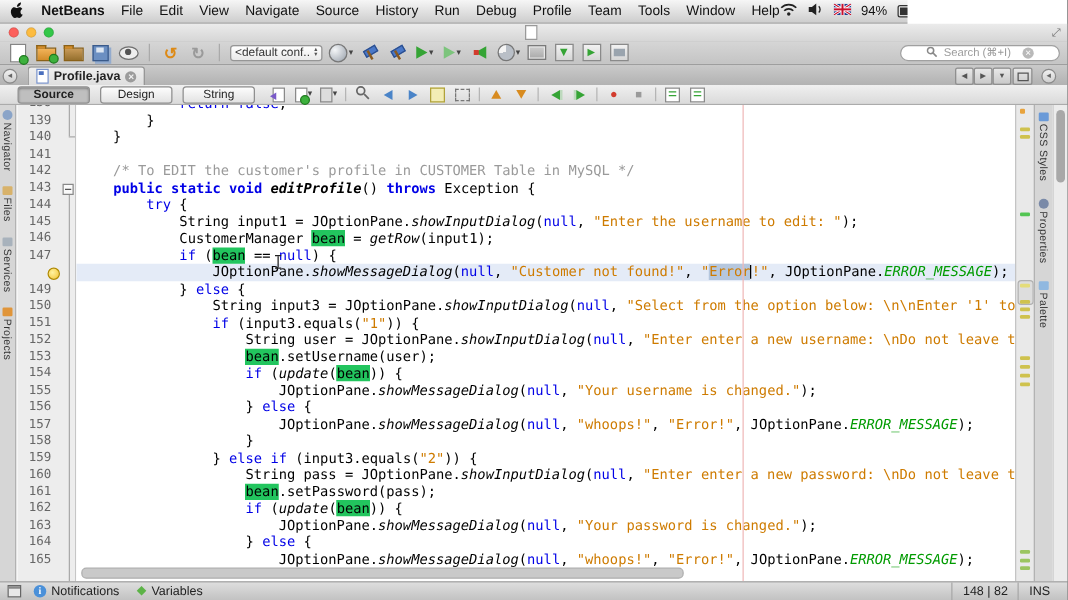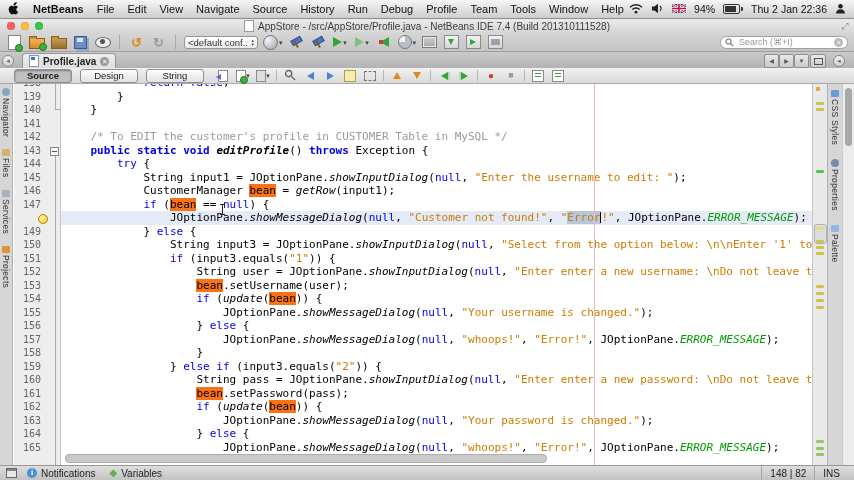--- a/index.html
+++ b/index.html
@@ -1,19 +1,19 @@
 <!DOCTYPE html>
 <html><head>
 <meta charset="utf-8">
 <style>
   html,body{margin:0;padding:0;background:#444;}
   .screen{position:relative;width:854px;height:480px;overflow:hidden;background:#fff;
     font-family:"Liberation Sans",sans-serif;-webkit-font-smoothing:antialiased;}
   
-  .menubar{position:absolute;left:0;top:0;width:854px;height:19px;
+  .menubar{position:absolute;left:0;top:0;width:726px;height:19px;
     background:linear-gradient(#f6f6f6,#cdcdcd);border-bottom:1px solid #8e8e8e;
     display:flex;align-items:center;padding:0 8px;box-sizing:border-box;white-space:nowrap;overflow:hidden;}
   .menus{display:flex;align-items:center;gap:13px;font-size:11px;color:#111;}
   .menus .mi{cursor:default;}
   .menus .appname{font-weight:bold;}
   .mstatus{margin-left:auto;display:flex;align-items:center;gap:8px;font-size:10.5px;color:#111;}
   .batt{display:flex;align-items:center;gap:1px;}
   .batt-body{width:15px;height:8px;border:1px solid #333;border-radius:2px;position:relative;}
   .batt-body::before{content:"";position:absolute;left:1px;top:1px;bottom:1px;width:11px;background:#333;}
   .batt-tip{width:2px;height:4px;background:#333;border-radius:0 1px 1px 0;}
@@ -32,21 +32,21 @@
     background:linear-gradient(#d6d6d6,#c4c4c4);border-bottom:1px solid #9e9e9e;
     display:flex;align-items:center;padding:0 6px;box-sizing:border-box;gap:5px;}
   .tbtn{height:17px;min-width:17px;display:flex;align-items:center;justify-content:center;gap:1px;}
   .tsep{width:1px;height:14px;background:#aaa;margin:0 3px;}
   .cdn{font-size:7px;color:#444;line-height:7px;}
   .combo{width:74px;height:13px;background:linear-gradient(#fff,#e9e9e9);border:1px solid #969696;border-radius:3px;
     font-size:9.5px;color:#333;display:flex;align-items:center;padding:0 3px;gap:3px;box-sizing:border-box;}
   .combo .cval{flex:1;overflow:hidden;white-space:nowrap;}
   .combo .updn{display:flex;flex-direction:column;font-size:5px;line-height:4px;color:#555;}
   .search{margin-left:auto;width:128px;height:13px;background:#fff;border:1px solid #a0a0a0;border-radius:8px;
-    display:flex;align-items:center;padding:0 4px;gap:3px;box-sizing:border-box;}
+    display:flex;align-items:center;padding:0 20px;gap:3px;box-sizing:border-box;}
   .search input{border:none;outline:none;flex:1;font-size:9px;color:#333;font-family:"Liberation Sans",sans-serif;background:transparent;min-width:0;}
   .search input::placeholder{color:#9a9a9a;}
   .clearbtn{width:9px;height:9px;border-radius:50%;background:#b9b9b9;color:#fff;font-size:8px;line-height:9px;text-align:center;}
   
   .i-page{width:11px;height:13px;background:#fff;border:1px solid #858585;position:relative;}
   .badge::after{content:"";position:absolute;right:-3px;bottom:-3px;width:6px;height:6px;border-radius:50%;
     background:#3db13d;border:1px solid #1e7a1e;}
   .i-folder{width:14px;height:9px;background:linear-gradient(#f2b45a,#d28c2a);border:1px solid #8a6118;position:relative;margin-top:3px;}
   .i-folder::before{content:"";position:absolute;top:-3px;left:-1px;width:6px;height:2px;background:#d28c2a;border:1px solid #8a6118;border-bottom:none;}
   .i-folder.dark{background:linear-gradient(#c89a58,#96702e);}
@@ -147,21 +147,21 @@
   .codearea{position:absolute;left:61px;top:0;bottom:0;width:751px;overflow:hidden;background:#fff;}
   #code-rows{margin-top:-8px;position:relative;z-index:1;}
   .crow{height:13.5px;line-height:13.5px;white-space:pre;
     font-family:"DejaVu Sans Mono",monospace;font-size:11px;color:#000;padding-left:3px;}
   .crow.cur{background:#e4ebf7;}
   .marginline{position:absolute;left:533px;top:0;bottom:0;width:1px;background:#f0b9b9;z-index:2;}
   .tp{color:#000;}.tk{color:#0000e6;}.tkb{color:#0000e6;font-weight:bold;}
   .ts{color:#ce7b00;}.tc{color:#9a9a9a;}
   .tm{font-style:italic;}.td{font-weight:bold;font-style:italic;}
   .tf{color:#009b00;font-style:italic;}.tt{}
-  .tb{background:#f97316;}
+  .tb{background:#22c55e;}
   .tsel{background:#b5c7de;color:#ce7b00;}
   .tcr{display:inline-block;width:0;height:11px;border-left:1px solid #000;vertical-align:-2px;}
   .ibeam{position:absolute;left:161px;top:121px;width:1px;height:9px;background:#222;z-index:3;}
   .ibeam::before,.ibeam::after{content:"";position:absolute;left:-2px;width:5px;height:1px;background:#222;}
   .ibeam::before{top:-1px;}.ibeam::after{bottom:-1px;}
   .hscroll{position:absolute;left:65px;bottom:2px;width:480px;height:7px;border-radius:4px;
     background:#c9c9c9;border:1px solid #aeaeae;z-index:4;}
   .errorstripe{position:absolute;left:812px;top:0;bottom:0;width:15px;background:#e9e9e9;border-left:1px solid #c4c4c4;}
   .emark{position:absolute;left:3px;border-radius:1px;}
   .eview{position:absolute;left:1px;top:140px;width:11px;height:18px;border:1px solid #b0b0b0;border-radius:3px;background:rgba(200,200,200,.35);}
@@ -239,21 +239,21 @@
 
     </div>
   </div>
 
   <div class="titlebar">
     <div class="lights">
       <span class="light l-red"></span>
       <span class="light l-yel"></span>
       <span class="light l-grn"></span>
     </div>
-    <div class="wtitle"><span class="proxydoc"></span><span>AppStore - /src/AppStore/Profile.java - NetBeans IDE 7.4 (Build 201310111528)</span></div>
+    <div class="wtitle"><span class="proxydoc"></span></div>
     <div class="fsicon">⤢</div>
   </div>
 
   <div class="toolbar">
     <span class="tbtn">
         <span class="i-page badge"></span>
       </span>
     <span class="tbtn">
         <span class="i-folder badge"></span>
       </span>

